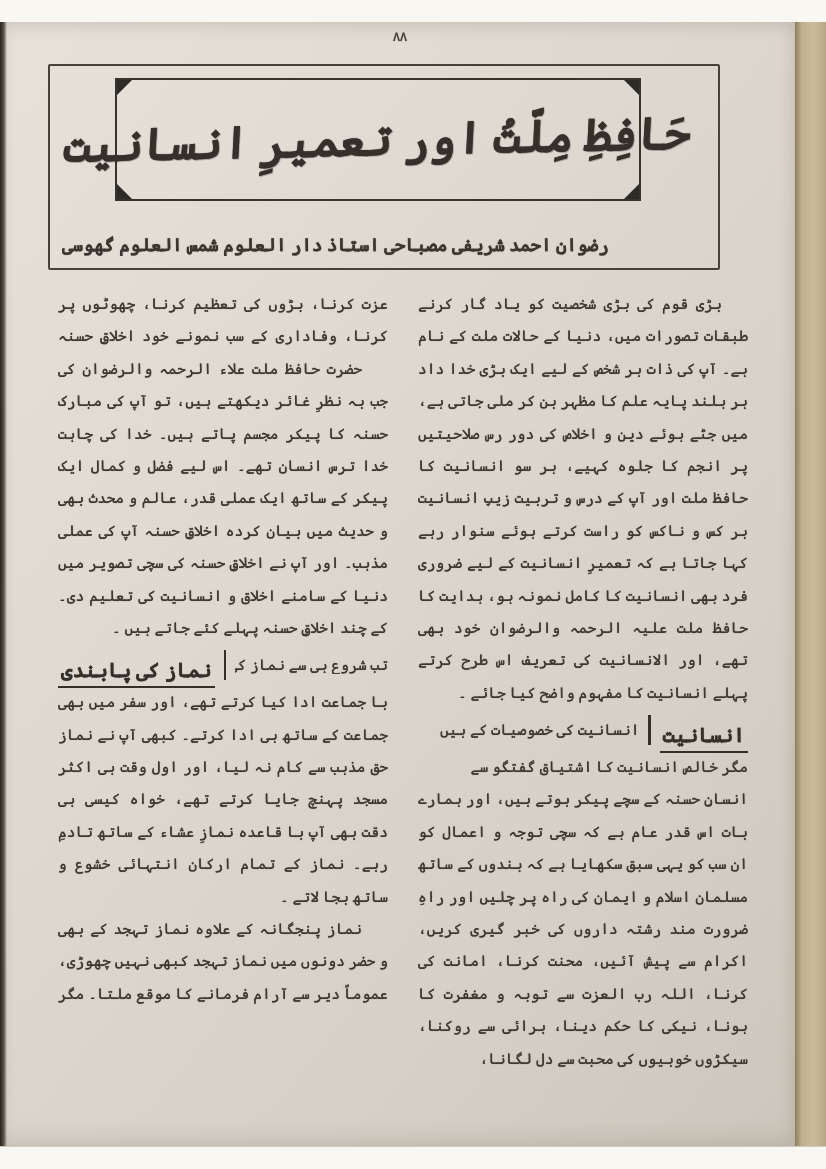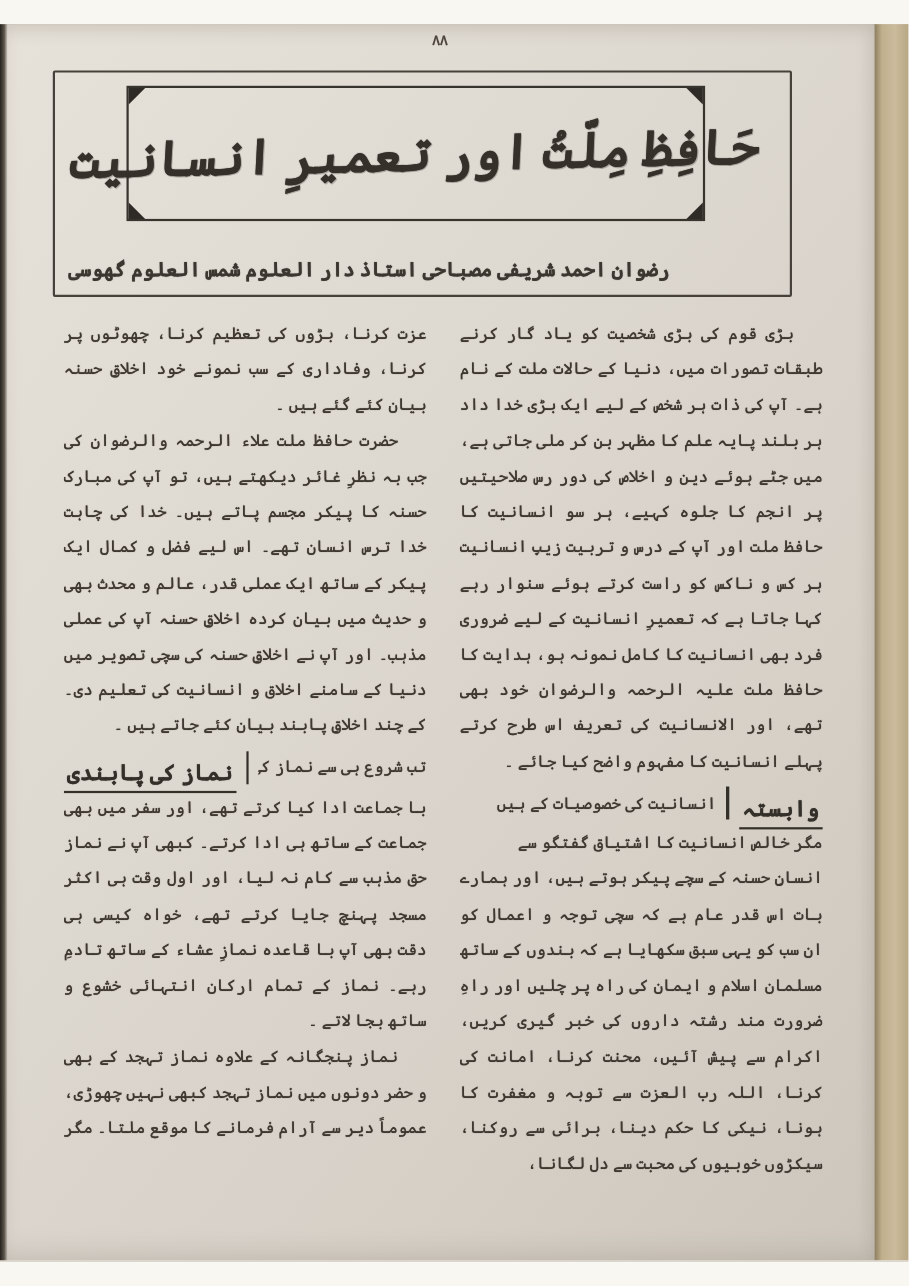--- a/index.html
+++ b/index.html
@@ -92,51 +92,50 @@
         <div class="ln">پر انجم کا جلوہ کہیے، ہر سو انسانیت کا فقدان نظر آ رہا ہے ۔</div>
         <div class="ln">حافظ ملت اور آپ کے درس و تربیت زیبِ انسانیت سے وابستہ</div>
         <div class="ln">ہر کس و ناکس کو راست کرتے ہوئے سنوار رہے ہیں، اس لیے</div>
         <div class="ln">کہا جاتا ہے کہ تعمیرِ انسانیت کے لیے ضروری ہے کہ ہر</div>
         <div class="ln">فرد بھی انسانیت کا کامل نمونہ ہو، ہدایت کا قبلہ درست کرنے کے لیے</div>
         <div class="ln">حافظ ملت علیہ الرحمہ والرضوان خود بھی انسانیت سے متصف</div>
         <div class="ln">تھے، اور الانسانیت کی تعریف اس طرح کرتے تھے، ضروری ہے کہ</div>
         <div class="ln end">پہلے انسانیت کا مفہوم واضح کیا جائے ۔</div>
 
         <div class="hrow">
-          <span class="shead">وابستہ</span>
+          <span class="shead">انسانیت</span>
           <span class="vbar"></span>
           <span class="htext">انسانیت کی خصوصیات کے ہیں</span>
         </div>
 
         <div class="ln end">مگر خالص انسانیت کا اشتیاق گفتگو سے بیشتر</div>
         <div class="ln">انسانِ حسنہ کے سچے پیکر ہوتے ہیں، اور ہمارے اخلاق میں یہ</div>
         <div class="ln">بات اس قدر عام ہے کہ سچی توجہ و اعمال کو قرآن و حدیث نے</div>
         <div class="ln">ان سب کو یہی سبق سکھایا ہے کہ بندوں کے ساتھ بھلائی کرو</div>
         <div class="ln">مسلمان اسلام و ایمان کی راہ پر چلیں اور راہِ خدا میں خیرات دیں</div>
         <div class="ln">ضرورت مند رشتہ داروں کی خبر گیری کریں، پڑوسیوں سے اعزاز و</div>
         <div class="ln">اکرام سے پیش آئیں، محنت کرنا، امانت کی حفاظت</div>
         <div class="ln">کرنا، اللہ رب العزت سے توبہ و مغفرت کا طالب</div>
         <div class="ln">ہونا، نیکی کا حکم دینا، برائی سے روکنا، فرض و نفل قائم رکھنا زمین</div>
         <div class="ln end">سیکڑوں خوبیوں کی محبت سے دل لگانا، بھائیوں کی</div>
       </div>
 
       <div class="col">
         <div class="ln">عزت کرنا، بڑوں کی تعظیم کرنا، چھوٹوں پر شفقت کرنا، سلام</div>
         <div class="ln">کرنا، وفاداری کے سب نمونے خود اخلاقِ حسنہ قرآن و حدیث میں</div>
-        <div class="ln end">بیان کئے گئے ہیں ۔</div>
 
         <div class="ln ind">حضرت حافظ ملت علاء الرحمہ والرضوان کی حیات طیبہ</div>
         <div class="ln">جب بہ نظرِ غائر دیکھتے ہیں، تو آپ کی مبارک زندگی کو اخلاقِ</div>
         <div class="ln">حسنہ کا پیکر مجسم پاتے ہیں۔ خدا کی چاہت جیسے کہ آپ ایک</div>
         <div class="ln">خدا ترس انسان تھے۔ اس لیے فضل و کمال ایک محدود و ناقص</div>
         <div class="ln">پیکر کے ساتھ ایک عملی قدر، عالم و محدث بھی ہیں، نیز قرآن</div>
         <div class="ln">و حدیث میں بیان کردہ اخلاقِ حسنہ آپ کی عملی زندگی سے عیاں</div>
         <div class="ln">مذہب۔ اور آپ نے اخلاقِ حسنہ کی سچی تصویر میں زندگی کو ڈھال کر</div>
         <div class="ln">دنیا کے سامنے اخلاق و انسانیت کی تعلیم دی۔ چنانچہ ذیل میں آپ</div>
-        <div class="ln end">کے چند اخلاقِ پابند بیان کئے جاتے ہیں ۔</div>
+        <div class="ln end">کے چند اخلاقِ حسنہ پہلے کئے جاتے ہیں ۔</div>
 
         <div class="hrow">
           <span class="htext">تب شروع ہی سے نماز کی پابندی</span>
           <span class="vbar"></span>
           <span class="shead">نماز کی پابندی</span>
         </div>
 
         <div class="ln">با جماعت ادا کیا کرتے تھے، اور سفر میں بھی حتی المقدور</div>
         <div class="ln">جماعت کے ساتھ ہی ادا کرتے۔ کبھی آپ نے نماز میں تساہلی و</div>
         <div class="ln">حق مذہب سے کام نہ لیا، اور اول وقت ہی اکثر آپ</div>

